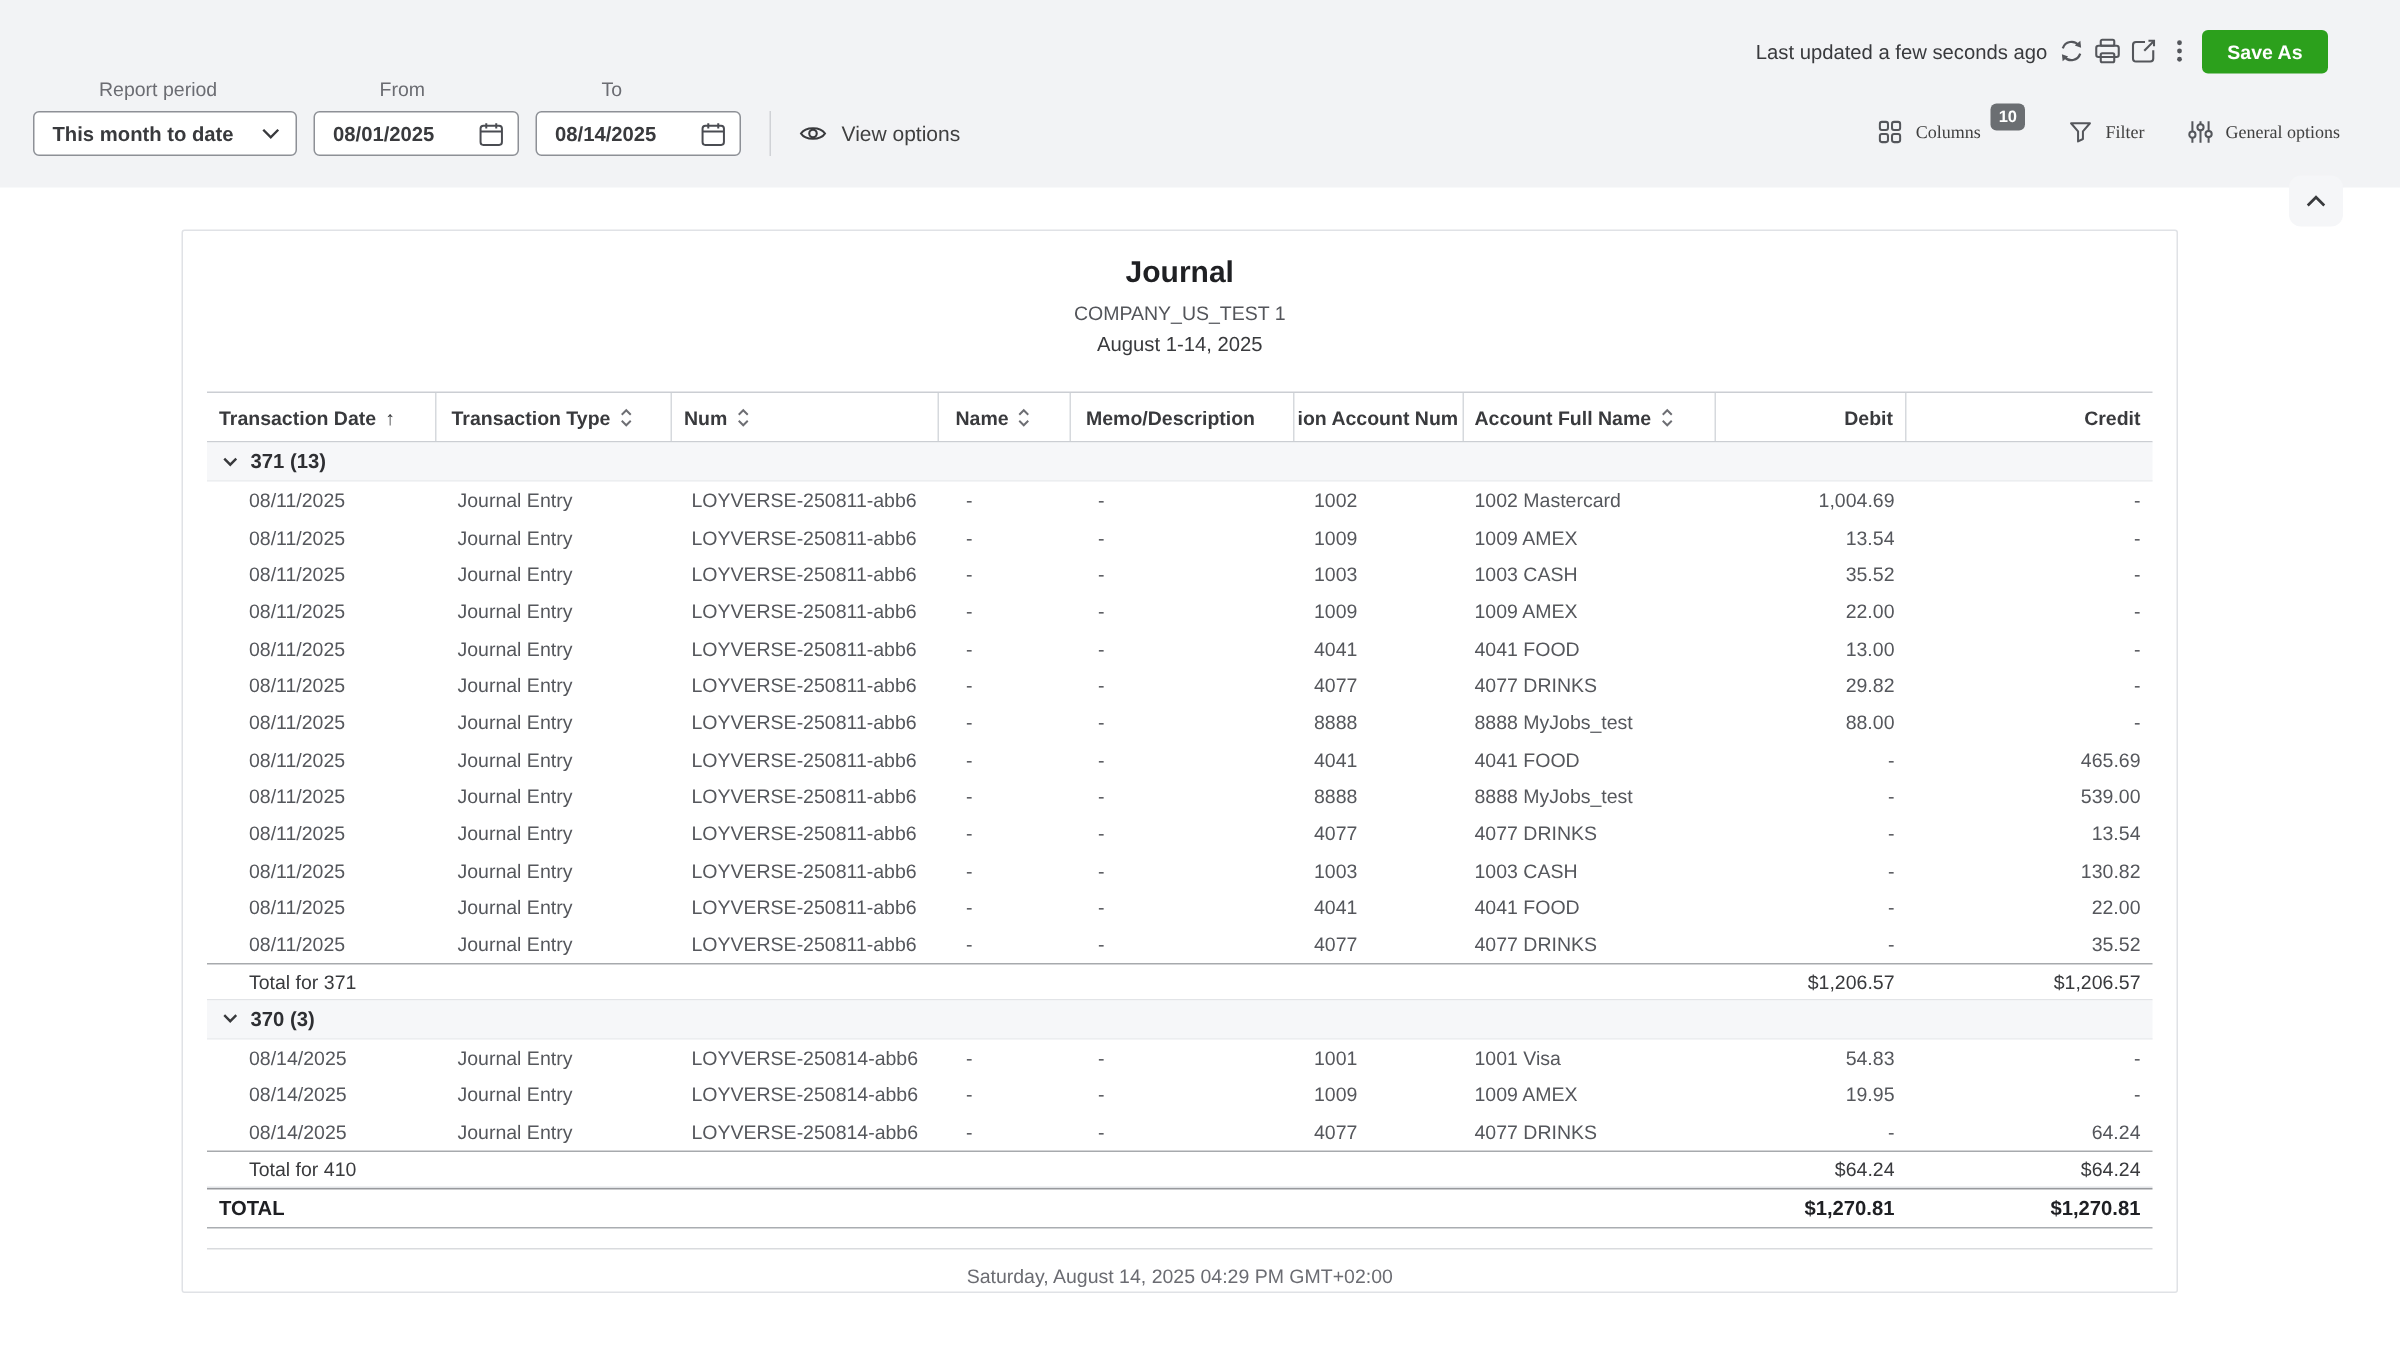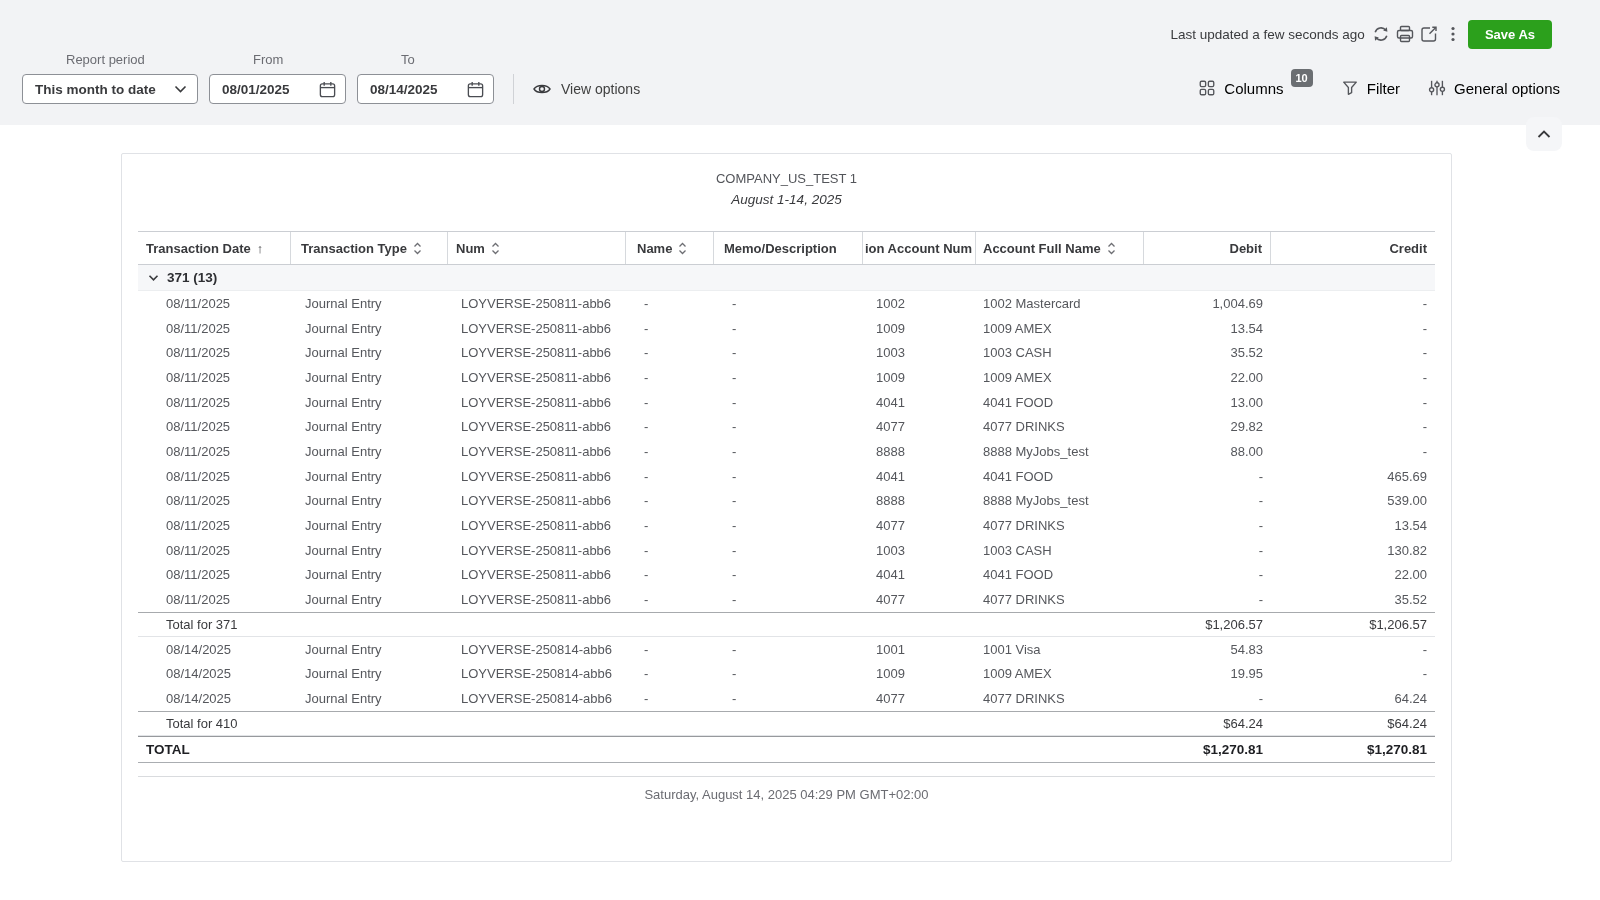--- a/index.html
+++ b/index.html
@@ -55,21 +55,21 @@
   }
   .view-options {
     display: flex; align-items: center; gap: 9px;
     border-left: 1px solid #d0d2d6; padding-left: 18px; margin-left: 8px;
     height: 30px; cursor: pointer;
   }
   .view-options-label { font-size: 14px; color: #404040; }
 
   .filter-right { display: flex; align-items: center; gap: 28px; padding-bottom: 7px; }
   .bar-tool { display: flex; align-items: center; gap: 8px; cursor: pointer; background:none; border:none; padding:0; font-family:"Liberation Sans",sans-serif;}
-  .bar-tool-label { font-size: 15px; color: #000000; }
+  .bar-tool-label { font-size: 12px; color: #404040; font-family: Liberation Serif, serif; }
   .badge {
     display: inline-block; background: #6b6e72; color: #fff;
     font-size: 11px; font-weight: bold; border-radius: 4px;
     padding: 3px 5px; min-width: 21px; text-align: center;
     transform: translateY(-10px); margin-left: -1px;
   }
 
   .collapse-btn {
     position: absolute; top: 117px; right: 38px;
     width: 36px; height: 34px; border-radius: 8px;
@@ -79,21 +79,21 @@
 
   
   .report-card {
     position: absolute; left: 121px; top: 153px;
     width: 1331px; height: 709px;
     background: #fff; border: 1px solid #e0e2e6; border-radius: 2px;
   }
   .report-title-block { text-align: center; margin-top: 17px; }
   .report-title { font-size: 20px; font-weight: bold; color: #1f2023; }
   .report-company { font-size: 13px; color: #53555a; margin-top: 7px; }
-  .report-period { font-size: 13.5px; color: #393a3d; margin-top: 6px; font-style: italic; }
+  .report-period { font-size: 13.5px; color: #393a3d; margin-top: 6px; }
 
   .table-wrap { margin: 24px 16px 0 16px; width: 1297px; }
   .grid-row {
     display: grid;
     grid-template-columns: 153px 157px 178px 88px 149px 113px 168px 127px 164px;
   }
   .table-header {
     border-top: 1px solid #cbced3; border-bottom: 1px solid #cbced3;
     height: 34px;
   }
@@ -287,20 +287,21 @@
 <button class="collapse-btn">
   <span>
     <svg width="16" height="10" viewBox="0 0 16 10">
         <path d="M2.5 8 L8 2.5 L13.5 8" fill="none" stroke="#393a3d" stroke-width="1.8"></path>
       </svg>
   </span>
 </button>
 
 <div class="report-card">
   <div class="report-title-block">
+    <div class="report-title">Journal</div>
     <div class="report-company">COMPANY_US_TEST 1</div>
     <div class="report-period">August 1-14, 2025</div>
   </div>
 
   <div class="table-wrap">
     <div class="grid-row table-header">
         <div class="th" style="padding-left: 8px;">
           <span>Transaction Date</span>
           <span class="sort-asc">↑</span>
         </div>
@@ -493,20 +494,26 @@
           <div class="td" style="padding-left:13px">4077</div>
           <div class="td" style="padding-left:7px">4077 DRINKS</div>
           <div class="td right" style="padding-left:0px">-</div>
           <div class="td right" style="padding-left:0px">35.52</div>
         </div>
         <div class="grid-row total-row">
           <div class="td total-label">Total for 371</div>
           <div class="td right">$1,206.57</div>
           <div class="td right">$1,206.57</div>
         </div>
+        <div class="group-band">
+          <svg width="11" height="8" viewBox="0 0 11 8">
+            <path d="M1.5 1.8 L5.5 5.8 L9.5 1.8" fill="none" stroke="#393a3d" stroke-width="1.6"></path>
+          </svg>
+          <span>370 (3)</span>
+        </div>
         <div class="grid-row data-row">
           <div class="td" style="padding-left:28px">08/14/2025</div>
           <div class="td" style="padding-left:14px">Journal Entry</div>
           <div class="td" style="padding-left:13px">LOYVERSE-250814-abb6</div>
           <div class="td" style="padding-left:18px">-</div>
           <div class="td" style="padding-left:18px">-</div>
           <div class="td" style="padding-left:13px">1001</div>
           <div class="td" style="padding-left:7px">1001 Visa</div>
           <div class="td right" style="padding-left:0px">54.83</div>
           <div class="td right" style="padding-left:0px">-</div>

